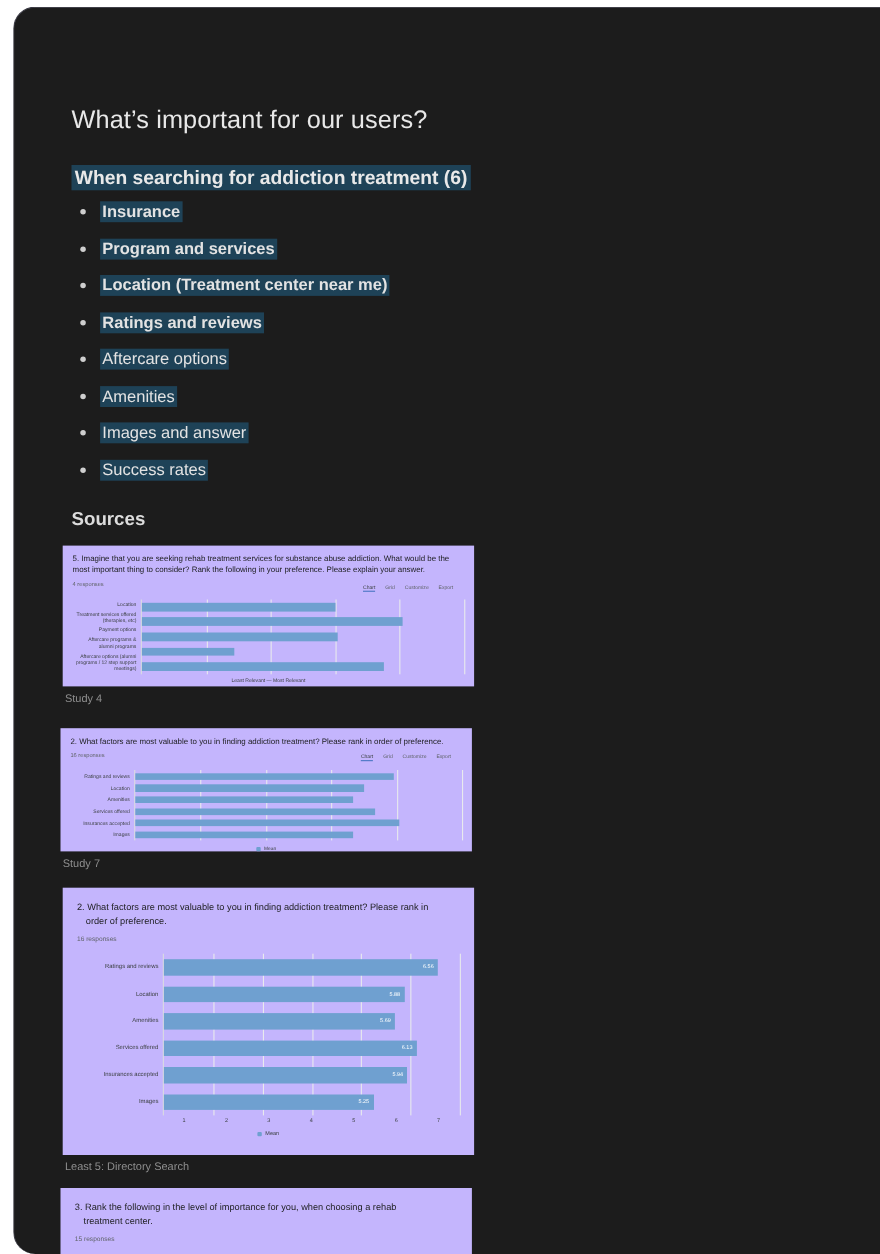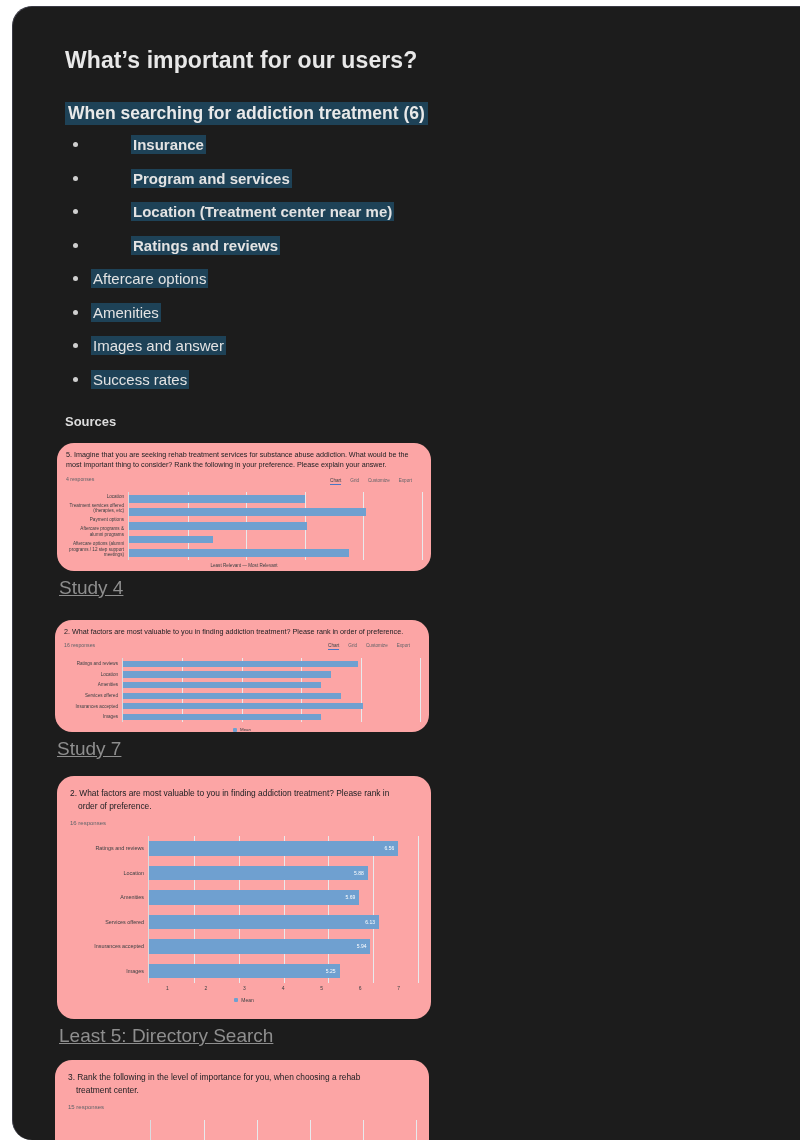--- a/index.html
+++ b/index.html
@@ -14,51 +14,51 @@
     width: 788px; height: 1134px;
     background: #1c1c1c;
     border-radius: 20px 0 0 20px;
     border-left: 1px solid #3a3a44;
     border-top: 1px solid #3a3a44;
     overflow: hidden;
   }
   .inner { padding: 40px 0 0 52px; }
 
   .page-title {
-    font-size: 23px; font-weight: bold; color: #e8e8e8;
-    letter-spacing: 0.1px; margin-bottom: 28px;
+    font-size: 23px; font-weight: normal; color: #e8e8e8;
+    letter-spacing: 0.1px; margin-bottom: 28px; margin-top: 48px;
   }
   .section-head {
     display: inline-block;
     font-size: 17.5px; font-weight: bold; color: #e9e9e9;
     background: #1e4257; padding: 1px 3px; margin-bottom: 12px;
   }
   ul.kv { list-style: none; margin: 0 0 0 26px; }
   ul.kv li {
     position: relative; font-size: 15px; color: #e3e3e3;
     margin: 0 0 17px 0; line-height: 1.1;
   }
   ul.kv li .bullet {
     position: absolute; left: -18px; top: 5px;
     width: 5px; height: 5px; border-radius: 50%; background: #cfcfcf;
   }
   ul.kv li .txt { background: #1e4257; padding: 1px 2px; }
-  ul.kv li.bold .txt { font-weight: bold; margin-left: 40px; }
+  ul.kv li.bold .txt { font-weight: bold; }
 
   .sources-head {
-    font-size: 13px; font-weight: bold; color: #dcdcdc;
+    font-size: 17px; font-weight: bold; color: #dcdcdc;
     margin: 26px 0 14px 0;
   }
 
   .grid { display: flex; flex-wrap: wrap; width: 712px; margin-left: -8px; }
   .cell { width: 374px; margin-bottom: 6px; }
   .cell.rightcol { margin-left: -2px; }
-  .thumb { background: #fca5a5; overflow: hidden; position: relative; border-radius: 17px; }
+  .thumb { background: #c4b5fd; overflow: hidden; position: relative; }
   .caption {
-    font-size: 19px; color: #8e8e8e; padding: 6px 0 10px 2px; text-decoration: underline;
+    font-size: 10px; color: #8e8e8e; padding: 6px 0 10px 2px;
   }
 
   
   .gf { padding: 7px 9px 6px 9px; color: #202124; }
   .gf .q { font-size: 7.2px; line-height: 1.45; color: #202124; }
   .gf .q.big { font-size: 8.4px; line-height: 1.5; }
   .gf .q .indent { display: block; padding-left: 8px; }
   .gf .resp { font-size: 5.2px; color: #5f6368; margin-top: 5px; }
   .gf .resp.big { font-size: 6px; }
   .gf .toolbar {

